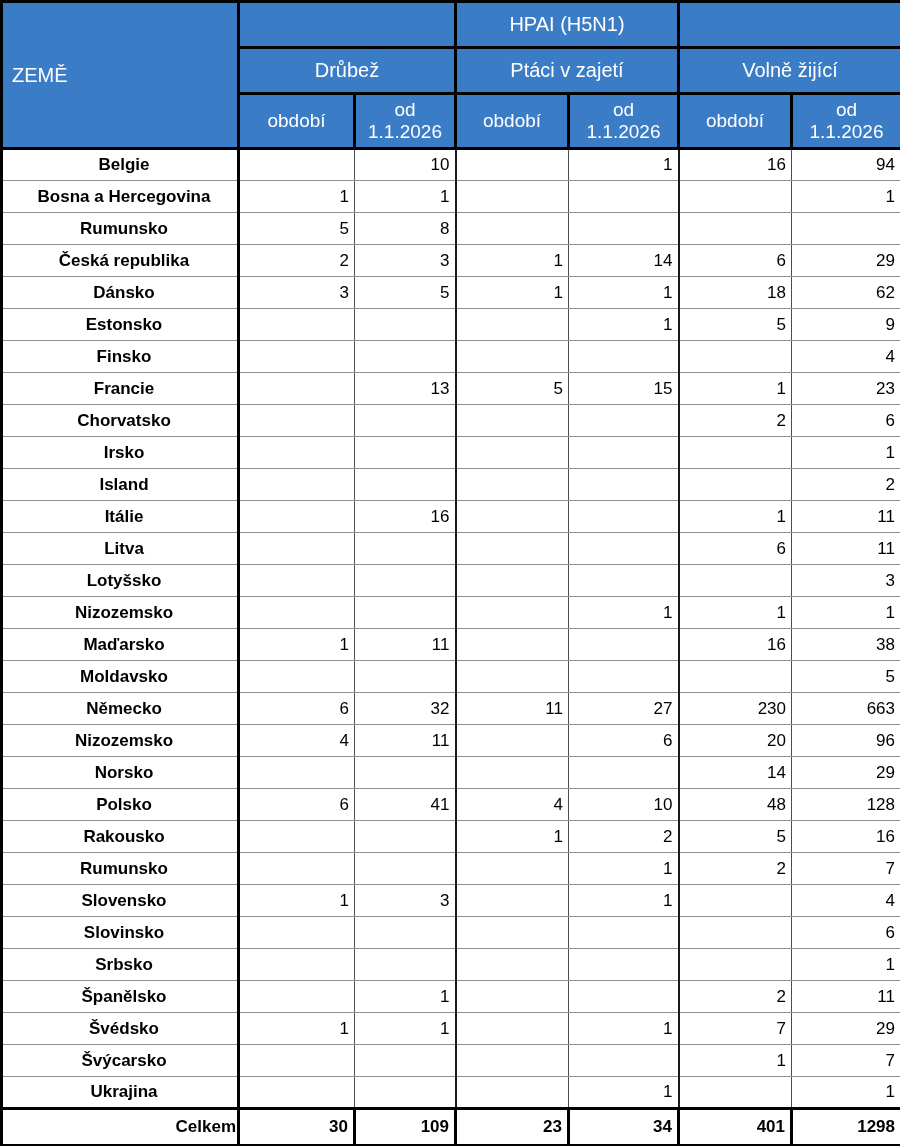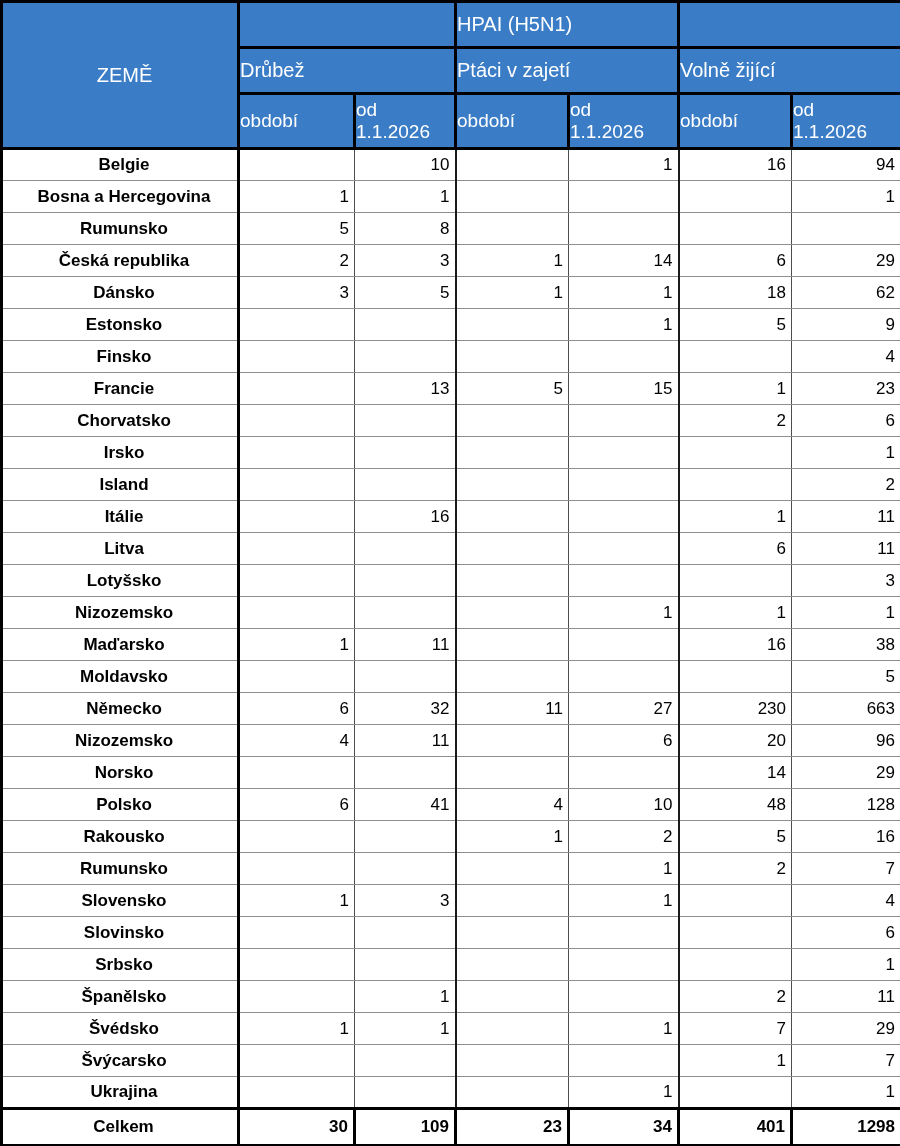--- a/index.html
+++ b/index.html
@@ -24,29 +24,29 @@
   col.c5 { width: 110px; }
   col.c6 { width: 113px; }
   col.c7 { width: 110px; }
 
   
   thead th {
     background: #3A7CC6;
     color: #ffffff;
     font-weight: normal;
     border: 3px solid #000;
-    text-align: left;
+    text-align: center;
     vertical-align: middle;
     padding: 0;
   }
   tr.h1 th { height: 46px; font-size: 20px; }
   tr.h2 th { height: 46px; font-size: 20px; }
   tr.h3 th { height: 55px; font-size: 19px; line-height: 1.15; white-space: pre-line; }
   th.country-h {
-    text-align: center;
+    text-align: left;
     padding-left: 9px;
     font-size: 21px;
   }
 
   
   tbody td {
     height: 32px;
     font-size: 17px;
     border-top: 1px solid #8f8f8f;
     border-bottom: 1px solid #8f8f8f;
@@ -68,21 +68,21 @@
   tbody tr:first-child td { border-top: 3px solid #000; }
 
   
   tfoot td {
     height: 37px;
     font-size: 17px;
     font-weight: bold;
     border: 3px solid #000;
     vertical-align: middle;
   }
-  tfoot td.total-label { text-align: center; padding-left: 8px; }
+  tfoot td.total-label { text-align: right; padding-left: 8px; }
 </style>
 </head>
 <body>
 
 <table class="hpai">
   <colgroup>
     <col class="c-country">
       <col class="c2">
       <col class="c3">
       <col class="c4">

